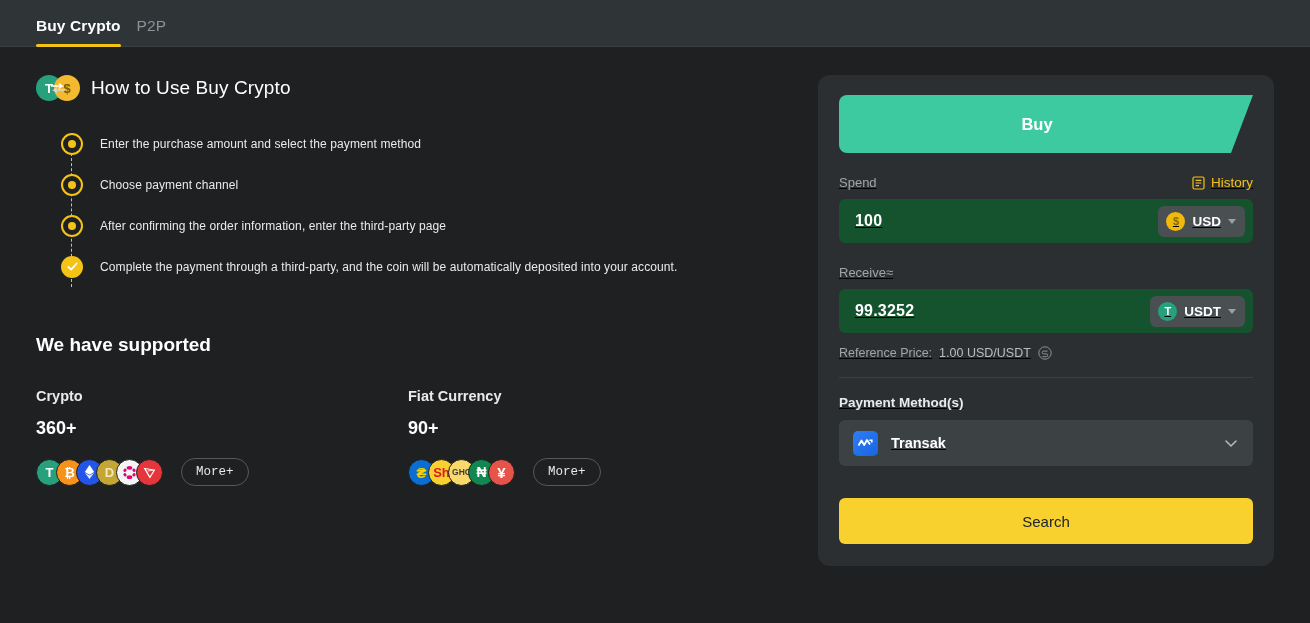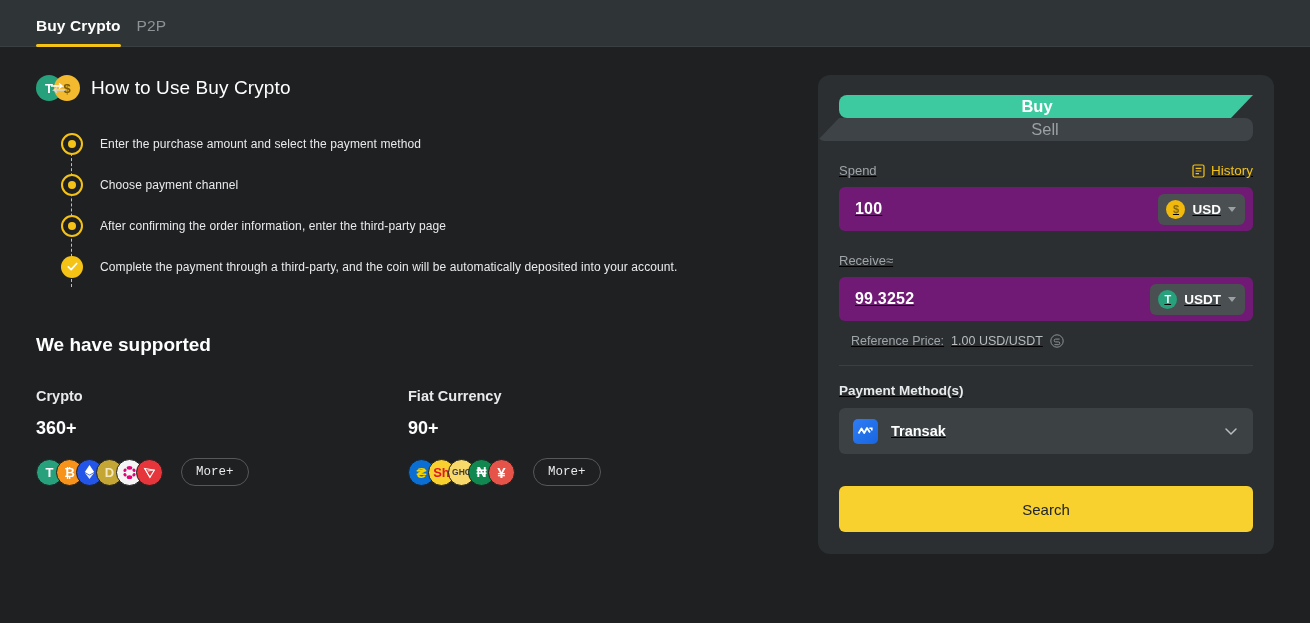--- a/index.html
+++ b/index.html
@@ -102,21 +102,21 @@
     border: 1px solid #55595c; border-radius: 16px;
     padding: 6px 14px; font-size: 12.5px; color: #e9eaeb;
     background: transparent; cursor: pointer; font-family: Liberation Mono, monospace;
   }
 
   
   .panel {
     width: 456px; background: #2b2f31; border-radius: 12px;
     padding: 0 0 22px 0; align-self: flex-start;
   }
-  .bs-tabs { display: flex; height: 46px; margin: 20px 21px 0 21px; position: relative; flex-direction: column; }
+  .bs-tabs { display: flex; height: 58px; margin: 20px 21px 0 21px; position: relative; }
   .bs-tab {
     flex: 1; display: flex; align-items: center; justify-content: center;
     font-size: 16.5px; cursor: pointer; position: relative;
   }
   .bs-buy {
     background: #3ecaa0; color: #ffffff; font-weight: bold;
     border-radius: 8px 0 8px 8px;
     clip-path: polygon(0 0, 100% 0, calc(100% - 22px) 100%, 0 100%);
     padding-right: 18px; z-index: 2;
   }
@@ -130,21 +130,21 @@
   .panel-body { padding: 0 21px; text-decoration: underline; }
   .field-head {
     display: flex; align-items: center; justify-content: space-between;
     margin-top: 22px; margin-bottom: 9px;
   }
   .field-label { font-size: 13px; color: #a0a5a9; }
   .history { display: flex; align-items: center; gap: 6px; color: #f5c315; font-size: 13.5px; cursor: pointer; }
   .history svg { width: 13px; height: 14px; }
 
   .input-row {
-    height: 44px; background: #701a75; border-radius: 6px;
+    height: 44px; background: #14532d; border-radius: 6px;
     display: flex; align-items: center; padding: 0 8px 0 16px;
   }
   .input-val { flex: 1; font-size: 16px; font-weight: bold; color: #fff; letter-spacing: .2px; }
   .cur-pill {
     display: flex; align-items: center; gap: 7px;
     background: #4a4f52; border-radius: 6px; padding: 6px 9px 6px 8px;
     cursor: pointer;
   }
   .cur-pill .dot {
     width: 19px; height: 19px; border-radius: 50%;
@@ -152,21 +152,21 @@
     font-size: 11px; font-weight: bold; color: #fff;
   }
   .cur-pill .dot.usd { background: #f0b90b; color: #8a6a05; }
   .cur-pill .dot.usdt { background: #26a17b; }
   .cur-pill .name { font-size: 13.5px; font-weight: bold; color: #fff; }
   .caret-sm {
     width: 0; height: 0; border-left: 4.5px solid transparent;
     border-right: 4.5px solid transparent; border-top: 5px solid #9ba0a4;
   }
 
-  .refprice { display: flex; align-items: center; gap: 7px; margin-top: 13px; font-size: 12.5px; color: #a0a5a9; margin-left: 12px; }
+  .refprice { display: flex; align-items: center; gap: 7px; margin-top: 13px; font-size: 12.5px; color: #a0a5a9; }
   .refprice .pxval { color: #b9bdc0; }
   .refprice svg { width: 14px; height: 14px; cursor: pointer; }
 
   .divider { height: 1px; background: #3a3f42; margin: 17px 0 0 0; }
 
   .pm-label { font-size: 13.5px; font-weight: bold; color: #e9eaeb; margin-top: 17px; margin-bottom: 10px; }
   .pm-row {
     height: 46px; background: #3c4144; border-radius: 6px;
     display: flex; align-items: center; padding: 15px 14px; cursor: pointer;
   }
@@ -296,21 +296,20 @@
 
       </div>
     </div>
   </div>
 
   <div class="right">
     <div class="panel">
 
       <div class="bs-tabs">
         <div class="bs-tab bs-buy">Buy</div>
-        <div class="bs-tab bs-sell">Sell</div>
       </div>
 
       <div class="panel-body">
 
         
         <div class="field-head">
           <div class="field-label">Spend</div>
           <div class="history">
             <svg viewBox="0 0 13 14">
               <rect x="1" y="1" width="11" height="12" rx="1.5" fill="none" stroke="#f5c315" stroke-width="1.2"></rect>

